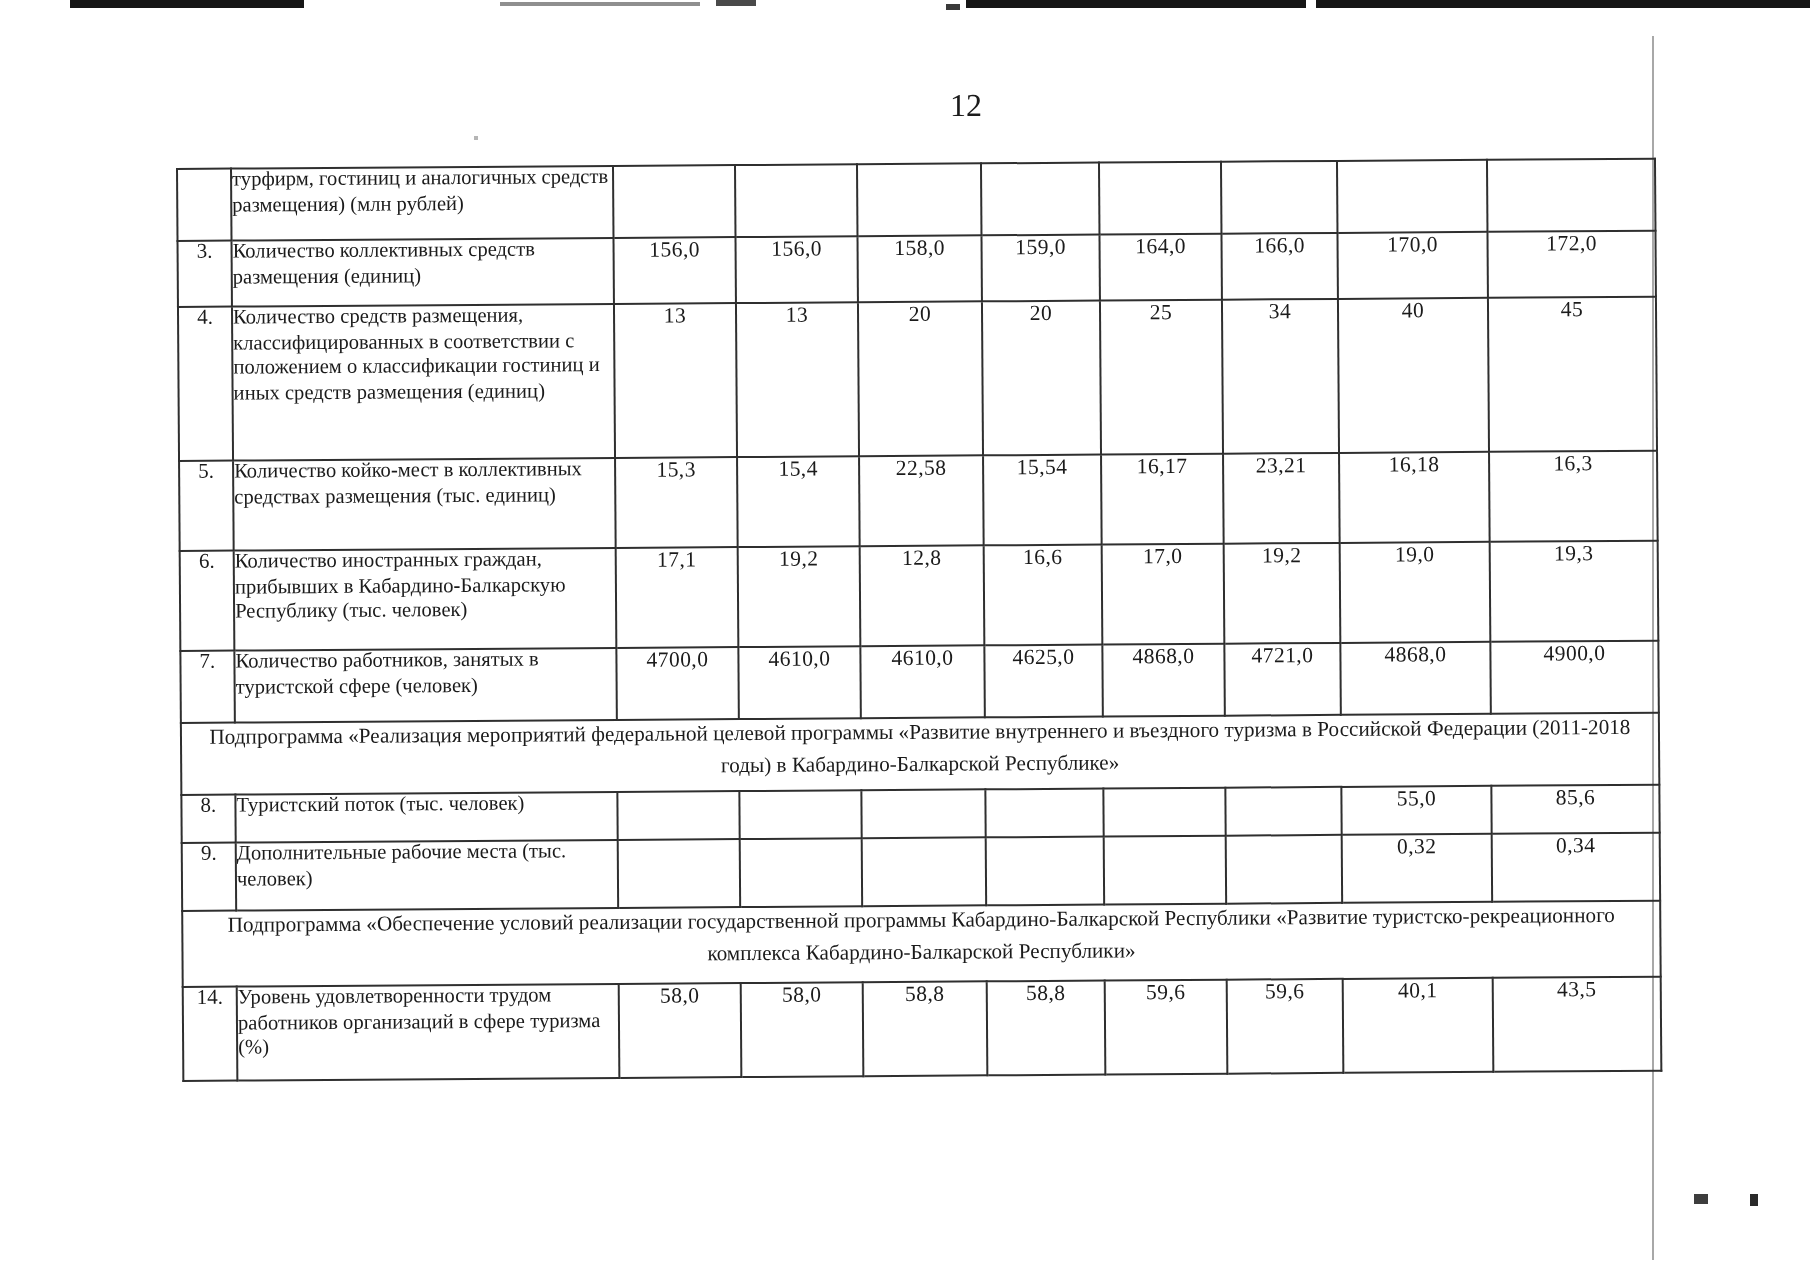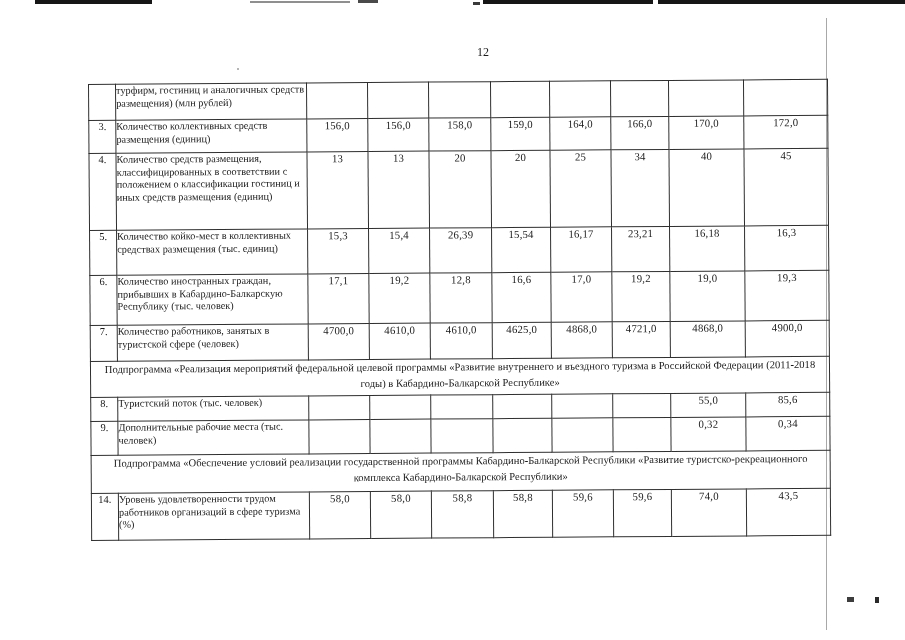--- a/index.html
+++ b/index.html
@@ -26,21 +26,21 @@
   .dot-faint { left: 237px; top: 68px; width: 2px; height: 2px; background: #b5b5b5; }
   .speck-1 { left: 847px; top: 597px; width: 7px; height: 5px; background: #3d3d3d; }
   .speck-2 { left: 875px; top: 597px; width: 4px; height: 6px; background: #2a2a2a; }
   .vline {
     position: absolute; left: 826px; top: 18px;
     width: 1px; height: 612px; background: #a8a8a8;
   }
   .page-number {
     position: absolute; left: 468px; top: 45px;
     width: 30px; text-align: center;
-    font-size: 12px; color: #1b1b1b;
+    font-size: 16px; color: #1b1b1b;
   }
   table.doc {
     position: absolute; left: 88px; top: 84px;
     width: 739px;
     border-collapse: collapse; table-layout: fixed;
     transform: rotate(-0.4deg); transform-origin: 0 0;
     color: #1b1b1b;
   }
   table.doc td {
     border: 1px solid #2f2f2f;
@@ -122,21 +122,21 @@
         <td class="val">25</td>
         <td class="val">34</td>
         <td class="val">40</td>
         <td class="val">45</td>
       </tr>
       <tr style="height:45px">
         <td class="num">5.</td>
         <td class="name">Количество койко-мест в коллективных средствах размещения (тыс. единиц)</td>
         <td class="val">15,3</td>
         <td class="val">15,4</td>
-        <td class="val">26,39</td>
+        <td class="val">22,58</td>
         <td class="val">15,54</td>
         <td class="val">16,17</td>
         <td class="val">23,21</td>
         <td class="val">16,18</td>
         <td class="val">16,3</td>
       </tr>
       <tr style="height:50px">
         <td class="num">6.</td>
         <td class="name">Количество иностранных граждан, прибывших в Кабардино-Балкарскую Республику (тыс. человек)</td>
         <td class="val">17,1</td>
@@ -192,18 +192,18 @@
       </tr>
       <tr style="height:47px">
         <td class="num">14.</td>
         <td class="name">Уровень удовлетворенности трудом работников организаций в сфере туризма (%)</td>
         <td class="val">58,0</td>
         <td class="val">58,0</td>
         <td class="val">58,8</td>
         <td class="val">58,8</td>
         <td class="val">59,6</td>
         <td class="val">59,6</td>
-        <td class="val">74,0</td>
+        <td class="val">40,1</td>
         <td class="val">43,5</td>
       </tr>
     </tbody>
   </table>
 </div>
 
 </body></html>

